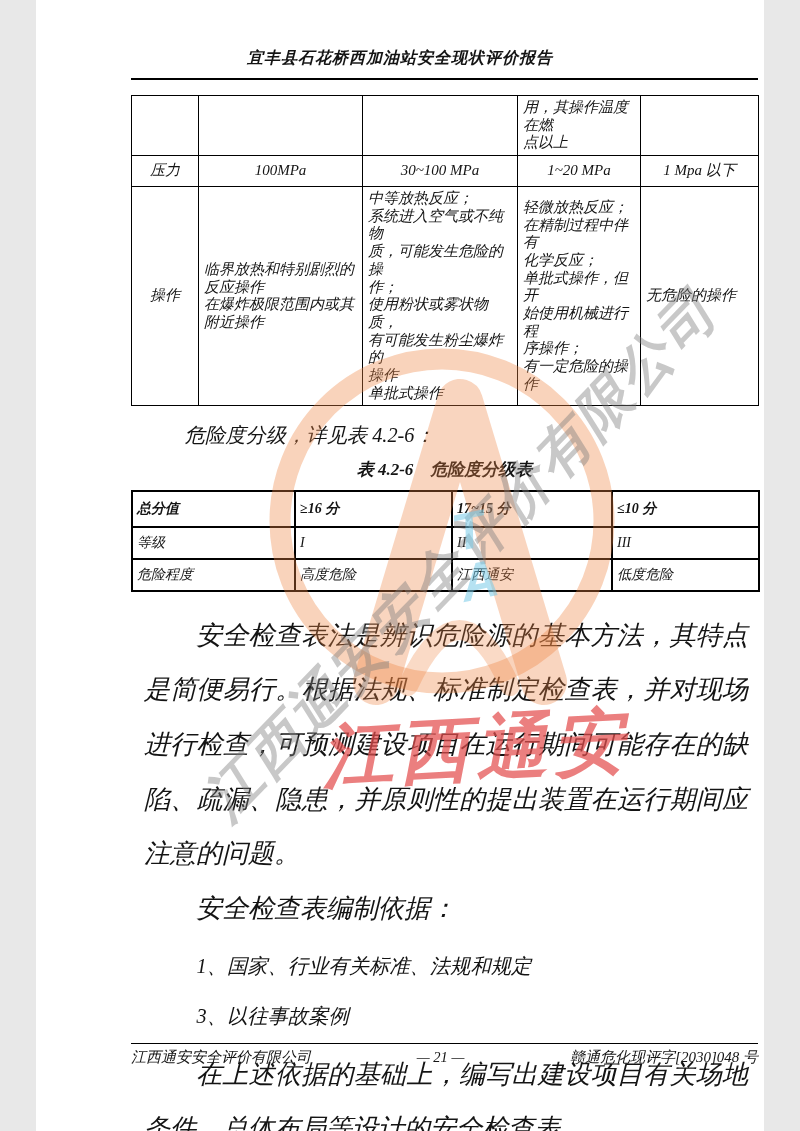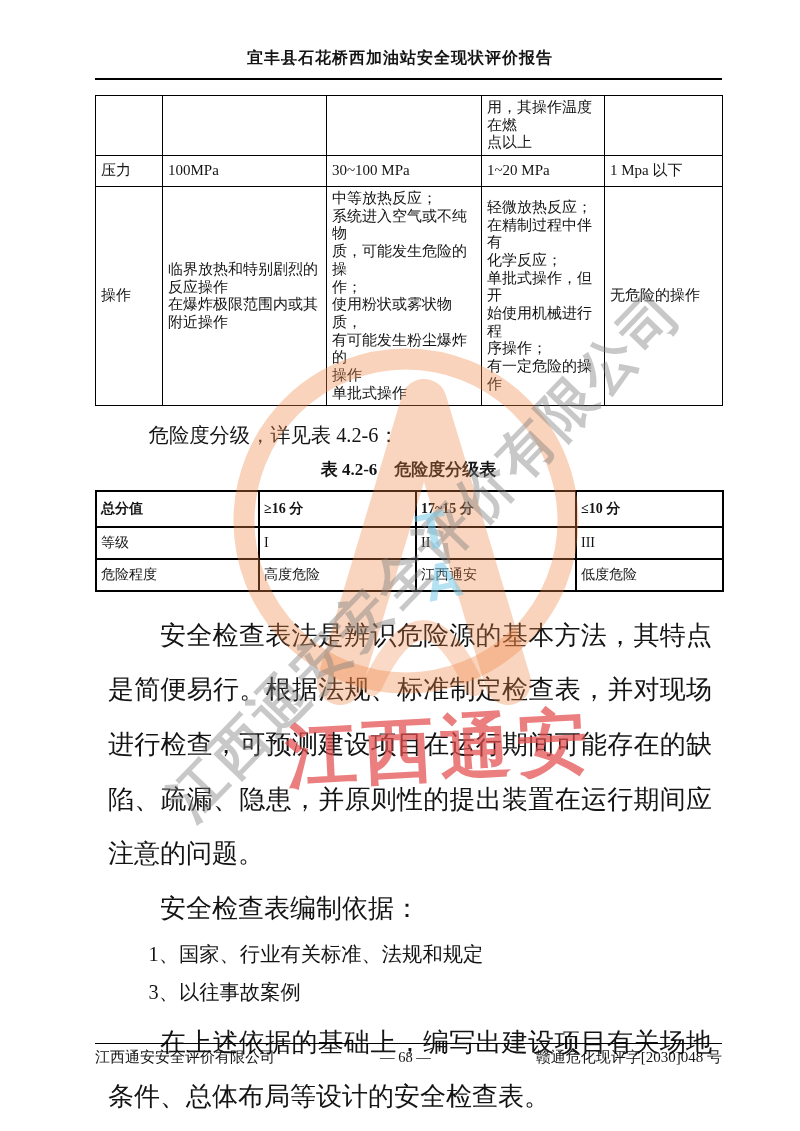--- a/index.html
+++ b/index.html
@@ -1,19 +1,19 @@
 <!DOCTYPE html>
 <html><head>
 <meta charset="utf-8">
 <style>
   html,body { margin:0; padding:0; background:#e8e8e8; }
   .page {
-    position:relative; width:800px; height:1131px; margin:0 auto;
+    position:relative; width:728px; height:1131px; margin:0 auto;
     background:#ffffff; overflow:hidden;
-    font-family:"Liberation Serif","DejaVu Serif",serif; color:#141414;
+    font-family:"Liberation Serif","DejaVu Serif",serif; color:#141414;font-style:italic;
   }
 
   
   .header-title {
     position:absolute; top:48px; left:0; right:0; text-align:center;
     font-size:16px; font-weight:bold; letter-spacing:1px;
   }
   .header-rule {
     position:absolute; top:78px; left:95px; width:627px; height:0;
     border-top:2px solid #000;
@@ -22,21 +22,21 @@
   
   .content { position:absolute; left:95px; top:95px; width:627px; }
 
   
   table.t1 { width:627px; border-collapse:collapse; table-layout:fixed;padding-left:26px; }
   table.t1 td {
     border:1px solid #000; font-size:15px; line-height:1.18;
     padding:3px 5px; vertical-align:middle; word-break:break-all;
   }
   table.t1 .pre { white-space:pre-line; }
-  table.t1 .c { }
+  table.t1 .c { text-align:center; }
   table.t1 tr.r0 td { height:34px; vertical-align:top; }
   table.t1 tr.r1 td { height:24px; }
 
   
   .intro { margin:15px 0 8px; padding:0 10px 0 13px; font-size:20.3px; line-height:1.4; text-indent:2em; }
   .caption { margin:8px 0 9px; text-align:center; font-size:17px; font-weight:bold; }
 
   
   table.t2 { width:627px; border-collapse:collapse; table-layout:fixed; }
   table.t2 td {
@@ -46,21 +46,21 @@
   table.t2 tr.hd td { font-weight:bold; padding:8px 4px; }
 
   
   .sec-heading { margin:26px 0 0; padding-left:13px; font-size:20px; font-weight:bold; }
   .body-p {
     margin:17px 0 0; padding:0 10px 0 13px; font-size:26px;
     line-height:2.1; text-align:justify; text-indent:2em;
   }
   .body-p.tight { margin:0; line-height:2.1; }
   .list-p {
-    margin:0; padding:0 10px 0 13px; font-size:20.3px;
+    margin:12px; padding:0 10px 0 13px; font-size:20.3px;
     line-height:1.86; text-indent:2em;
   }
 
   
   .footer-rule {
     position:absolute; top:1043px; left:95px; width:627px; height:0;
     border-top:1.5px solid #000;
   }
   .footer-row {
     position:absolute; top:1048px; left:95px; width:627px;
@@ -201,17 +201,17 @@
       <path d="M372,686 Q424,574 474,686" fill="none" stroke="rgba(238,132,66,0.30)" stroke-width="20" stroke-linecap="round"></path>
     </svg>
     <div class="wm-diag">江西通安安全评价有限公司</div>
     <div class="wm-mono">T<br>A</div>
     <div class="wm-red">江西通安</div>
   </div>
 
   <div class="footer-rule"></div>
   <div class="footer-row">
     <span>江西通安安全评价有限公司</span>
-    <span class="mid">— 68 —</span>
+    <span class="mid">— 21 —</span>
     <span>赣通危化现评字[2030]048 号</span>
   </div>
 
 </div>
 
 </body></html>

